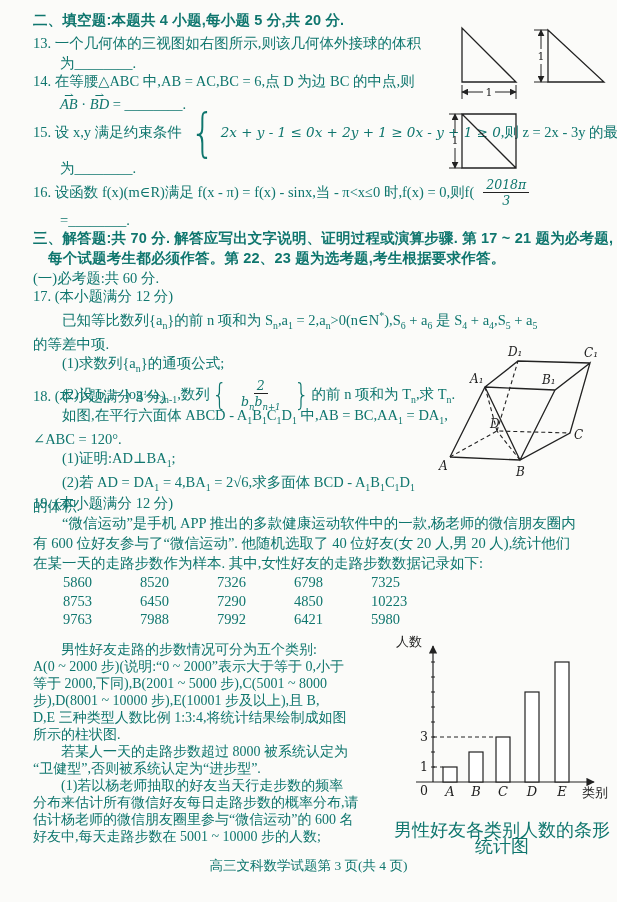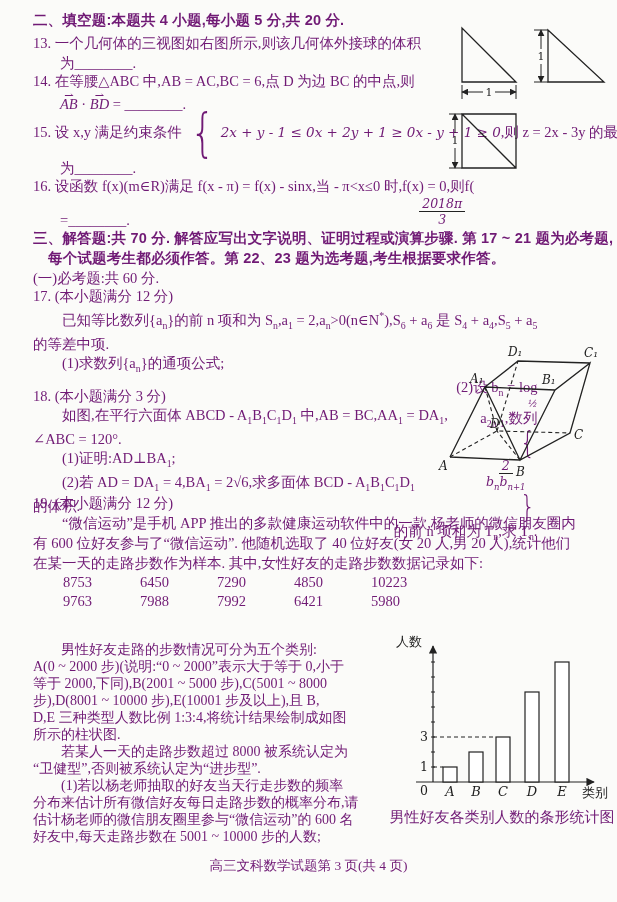--- a/index.html
+++ b/index.html
@@ -1,33 +1,33 @@
 <!DOCTYPE html>
 <html><head>
 <meta charset="utf-8">
 <style>
   html,body{margin:0;padding:0;background:#e9e9e7;}
   .page{position:relative;width:617px;height:902px;margin:0 auto;background:#fbfbf9;overflow:hidden;
-        color:#701a75;font-family:"Liberation Serif","DejaVu Serif",serif;font-size:14.5px;}
+        color:#0f766e;font-family:"Liberation Serif","DejaVu Serif",serif;font-size:14.5px;}
   .abs{position:absolute;}
   .line{white-space:nowrap;line-height:20px;}
   .bold{font-family:"Liberation Sans","DejaVu Sans",sans-serif;font-weight:bold;letter-spacing:.2px;}
   .mathit{font-style:italic;font-family:"DejaVu Serif","DejaVu Sans",serif;}
   sub{font-size:.68em;}
   sup{font-size:.68em;}
   
   .vec{position:relative;display:inline-block;font-style:italic;}
   .vec::before{content:"⇀";position:absolute;top:-0.78em;left:50%;transform:translateX(-50%);
                font-size:.78em;font-style:normal;}
   
   .frac{display:inline-flex;flex-direction:column;align-items:center;vertical-align:middle;
         font-size:12.5px;line-height:1.2;margin:0 9px;}
   .frac .num{padding:0 3px;border-bottom:1.2px solid #222;}
   .frac .den{padding:0 3px;}
-  .fline{display:flex;align-items:flex-end;white-space:nowrap;flex-direction:column;}
+  .fline{display:flex;align-items:center;white-space:nowrap;}
   
   .q15row{display:flex;align-items:center;white-space:nowrap;}
   .bigbrace{font-family:"DejaVu Sans",sans-serif;font-size:52px;font-weight:200;line-height:1;
             margin:0 2px 0 4px;transform:scaleX(.75);}
   .sbrace{font-family:"DejaVu Sans",sans-serif;font-size:30px;font-weight:300;line-height:1;
           transform:scaleX(.8);}
   .cons{display:inline-flex;flex-direction:row;line-height:17px;font-size:13.5px;}
   
   .para{white-space:nowrap;text-indent:29px;line-height:20px;}
   .narrow .para{line-height:17px;font-size:14px;text-indent:28px;}
@@ -41,21 +41,21 @@
   .tick{stroke:#222;stroke-width:1;}
   .vlabel{font:italic 12px "DejaVu Serif","DejaVu Sans",serif;fill:#1d1d1d;}
   .dimlab{font:11px "DejaVu Serif","DejaVu Sans",serif;fill:#1d1d1d;text-anchor:middle;}
   .ax{stroke:#222;stroke-width:1.2;fill:none;}
   .bar{fill:#fff;stroke:#222;stroke-width:1.2;}
   .cat{font:italic 13px "DejaVu Serif","DejaVu Sans",serif;fill:#1d1d1d;text-anchor:middle;}
   .ytick{font:12.5px "DejaVu Serif","DejaVu Sans",serif;fill:#1d1d1d;text-anchor:end;}
   .axlab{font:13px "Liberation Serif","DejaVu Serif",serif;fill:#1d1d1d;}
   .dash{stroke:#222;stroke-width:1;stroke-dasharray:4 3;}
   .mtick{stroke:#222;stroke-width:1;}
-  .caption{text-align:center;font-size:15px;line-height:16px;margin-top:3px;}
+  .caption{text-align:center;font-size:18px;line-height:16px;margin-top:16px;}
   .footer{width:617px;text-align:center;font-size:13.5px;}
 </style>
 </head>
 <body>
 
 <div class="page">
 
   <div class="abs line bold" style="left:33px;top:10px;">二、填空题:本题共 4 小题,每小题 5 分,共 20 分.</div>
 
   <div class="abs" style="left:33px;top:33px;">
@@ -124,20 +124,21 @@
     <div class="line" style="line-height:19px;">∠ABC = 120°.</div>
     <div class="line" style="line-height:18px;text-indent:29px;">(1)证明:AD⊥BA<sub>1</sub>;</div>
     <div class="line" style="line-height:18px;text-indent:29px;">(2)若 AD = DA<sub>1</sub> = 4,BA<sub>1</sub> = 2√6,求多面体 BCD - A<sub>1</sub>B<sub>1</sub>C<sub>1</sub>D<sub>1</sub></div>
     <div class="line" style="line-height:18px;">的体积.</div>
   </div>
 
   <div class="abs" style="left:33px;top:494px;">
     <div class="line" style="line-height:19px;">19. (本小题满分 12 分)</div>
     <div class="para">“微信运动”是手机 APP 推出的多款健康运动软件中的一款,杨老师的微信朋友圈内<br>有 600 位好友参与了“微信运动”. 他随机选取了 40 位好友(女 20 人,男 20 人),统计他们<br>在某一天的走路步数作为样本. 其中,女性好友的走路步数数据记录如下:</div>
     <div>
+      <div class="trow"><span class="tcell c0">5860</span><span class="tcell">8520</span><span class="tcell">7326</span><span class="tcell">6798</span><span class="tcell">7325</span></div>
       <div class="trow"><span class="tcell c0">8753</span><span class="tcell">6450</span><span class="tcell">7290</span><span class="tcell">4850</span><span class="tcell">10223</span></div>
       <div class="trow"><span class="tcell c0">9763</span><span class="tcell">7988</span><span class="tcell">7992</span><span class="tcell">6421</span><span class="tcell">5980</span></div>
     </div>
   </div>
 
   <div class="abs narrow" style="left:33px;top:641px;width:356px;">
     <div class="para">男性好友走路的步数情况可分为五个类别:<br>A(0 ~ 2000 步)(说明:“0 ~ 2000”表示大于等于 0,小于<br>等于 2000,下同),B(2001 ~ 5000 步),C(5001 ~ 8000<br>步),D(8001 ~ 10000 步),E(10001 步及以上),且 B,<br>D,E 三种类型人数比例 1:3:4,将统计结果绘制成如图<br>所示的柱状图.</div>
     <div class="para">若某人一天的走路步数超过 8000 被系统认定为<br>“卫健型”,否则被系统认定为“进步型”.</div>
     <div class="para">(1)若以杨老师抽取的好友当天行走步数的频率<br>分布来估计所有微信好友每日走路步数的概率分布,请<br>估计杨老师的微信朋友圈里参与“微信运动”的 600 名<br>好友中,每天走路步数在 5001 ~ 10000 步的人数;</div>
   </div>

